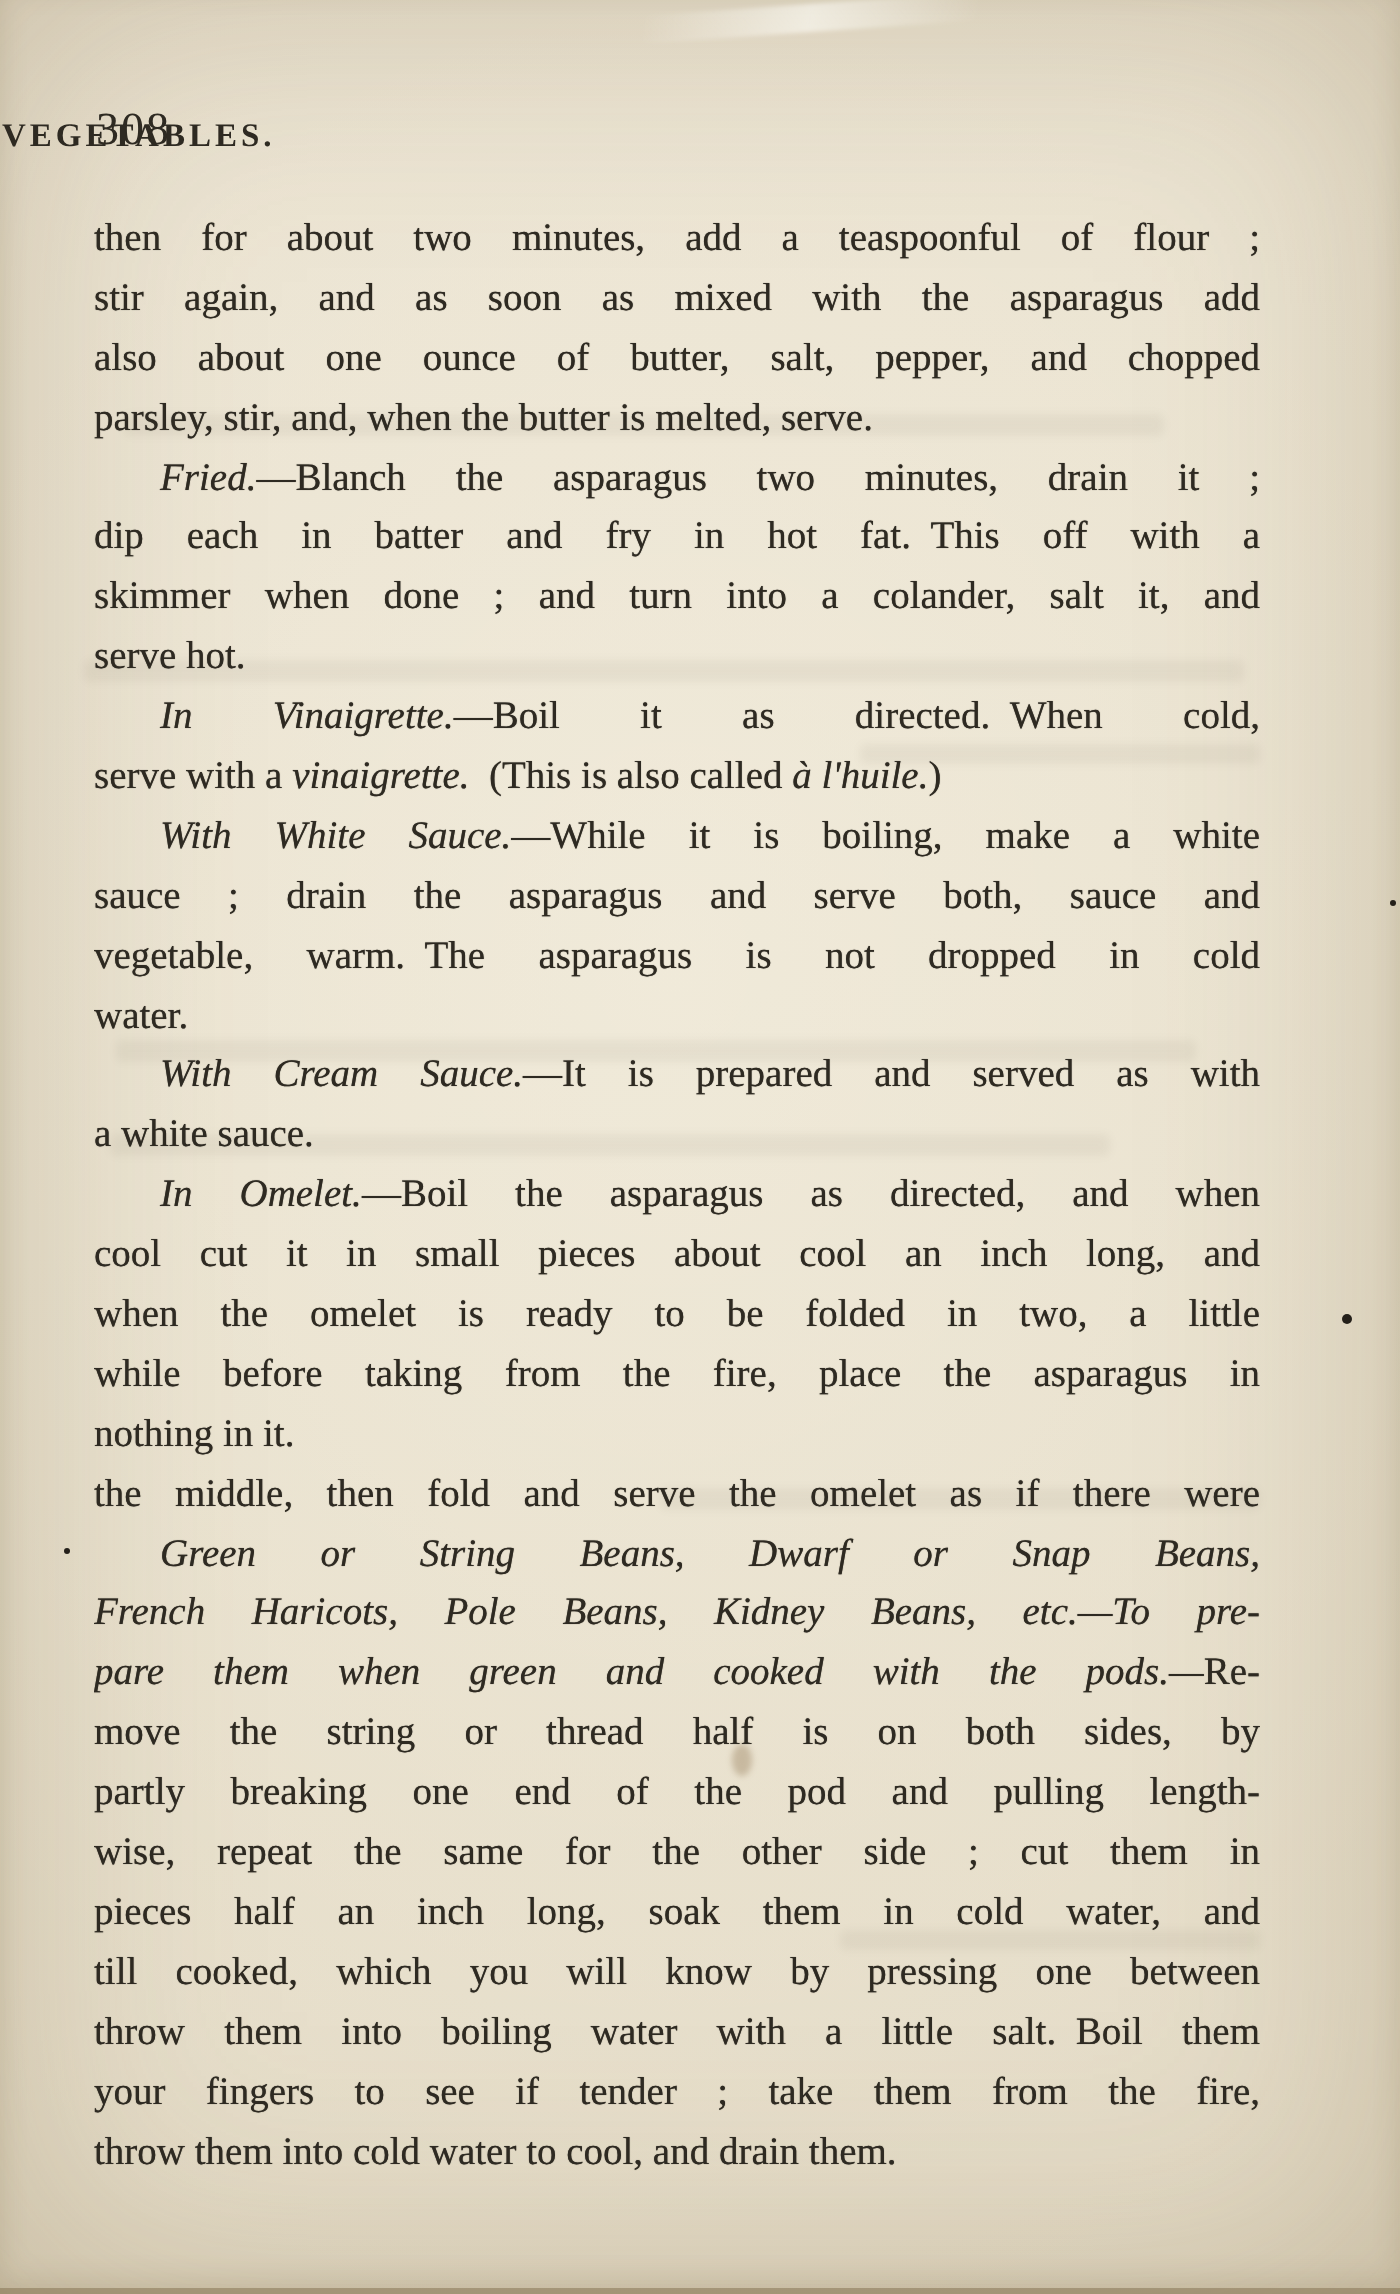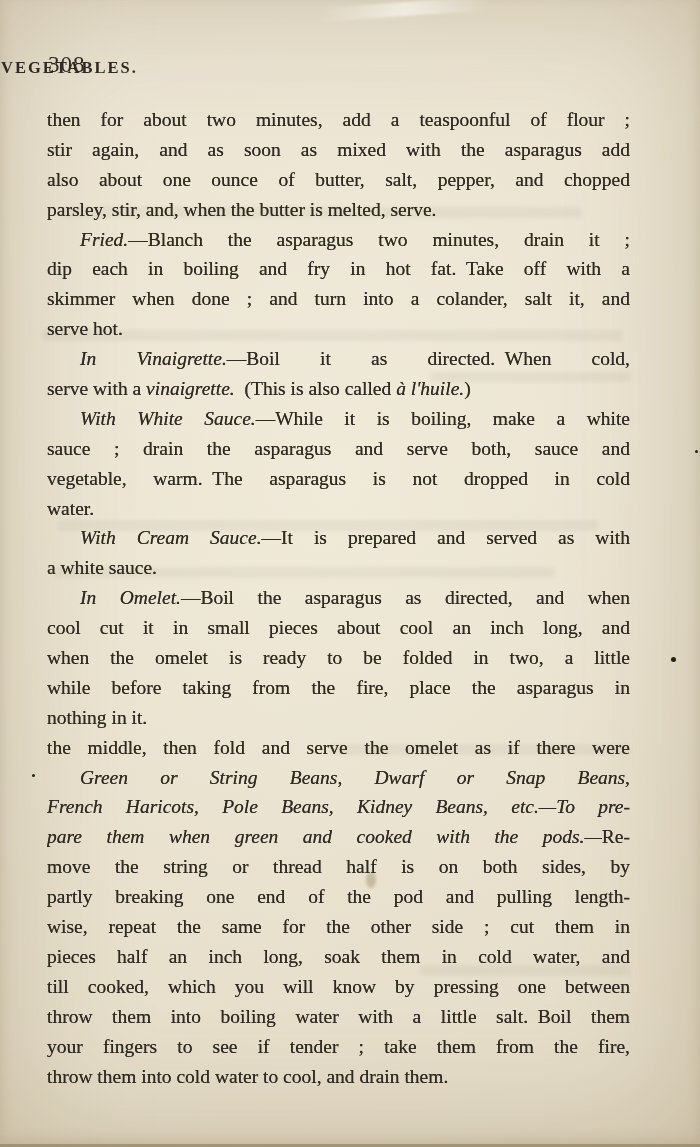--- a/index.html
+++ b/index.html
@@ -57,21 +57,21 @@
 
   <div class="pageno">308</div>
   <div class="runhead">VEGETABLES.</div>
 
   <div class="text-block">
       <div class="line just"><span>then for about two minutes, add a teaspoonful of flour ;</span></div>
       <div class="line just"><span>stir again, and as soon as mixed with the asparagus add</span></div>
       <div class="line just"><span>also about one ounce of butter, salt, pepper, and chopped</span></div>
       <div class="line last"><span>parsley, stir, and, when the butter is melted, serve.</span></div>
       <div class="line just ind"><span class="it">Fried.</span><span>—Blanch the asparagus two minutes, drain it ;</span></div>
-      <div class="line just"><span>dip each in boiling and fry in hot fat. Take off with a</span></div>
+      <div class="line just"><span>dip each in batter and fry in hot fat. This off with a</span></div>
       <div class="line just"><span>skimmer when done ; and turn into a colander, salt it, and</span></div>
       <div class="line last"><span>serve hot.</span></div>
       <div class="line just ind"><span class="it">In Vinaigrette.</span><span>—Boil it as directed. When cold,</span></div>
       <div class="line last"><span>serve with a </span><span class="it">vinaigrette.</span><span> (This is also called </span><span class="it">à l'huile.</span><span>)</span></div>
       <div class="line just ind"><span class="it">With White Sauce.</span><span>—While it is boiling, make a white</span></div>
       <div class="line just"><span>sauce ; drain the asparagus and serve both, sauce and</span></div>
       <div class="line just"><span>vegetable, warm. The asparagus is not dropped in cold</span></div>
       <div class="line last"><span>water.</span></div>
       <div class="line just ind"><span class="it">With Cream Sauce.</span><span>—It is prepared and served as with</span></div>
       <div class="line last"><span>a white sauce.</span></div>

